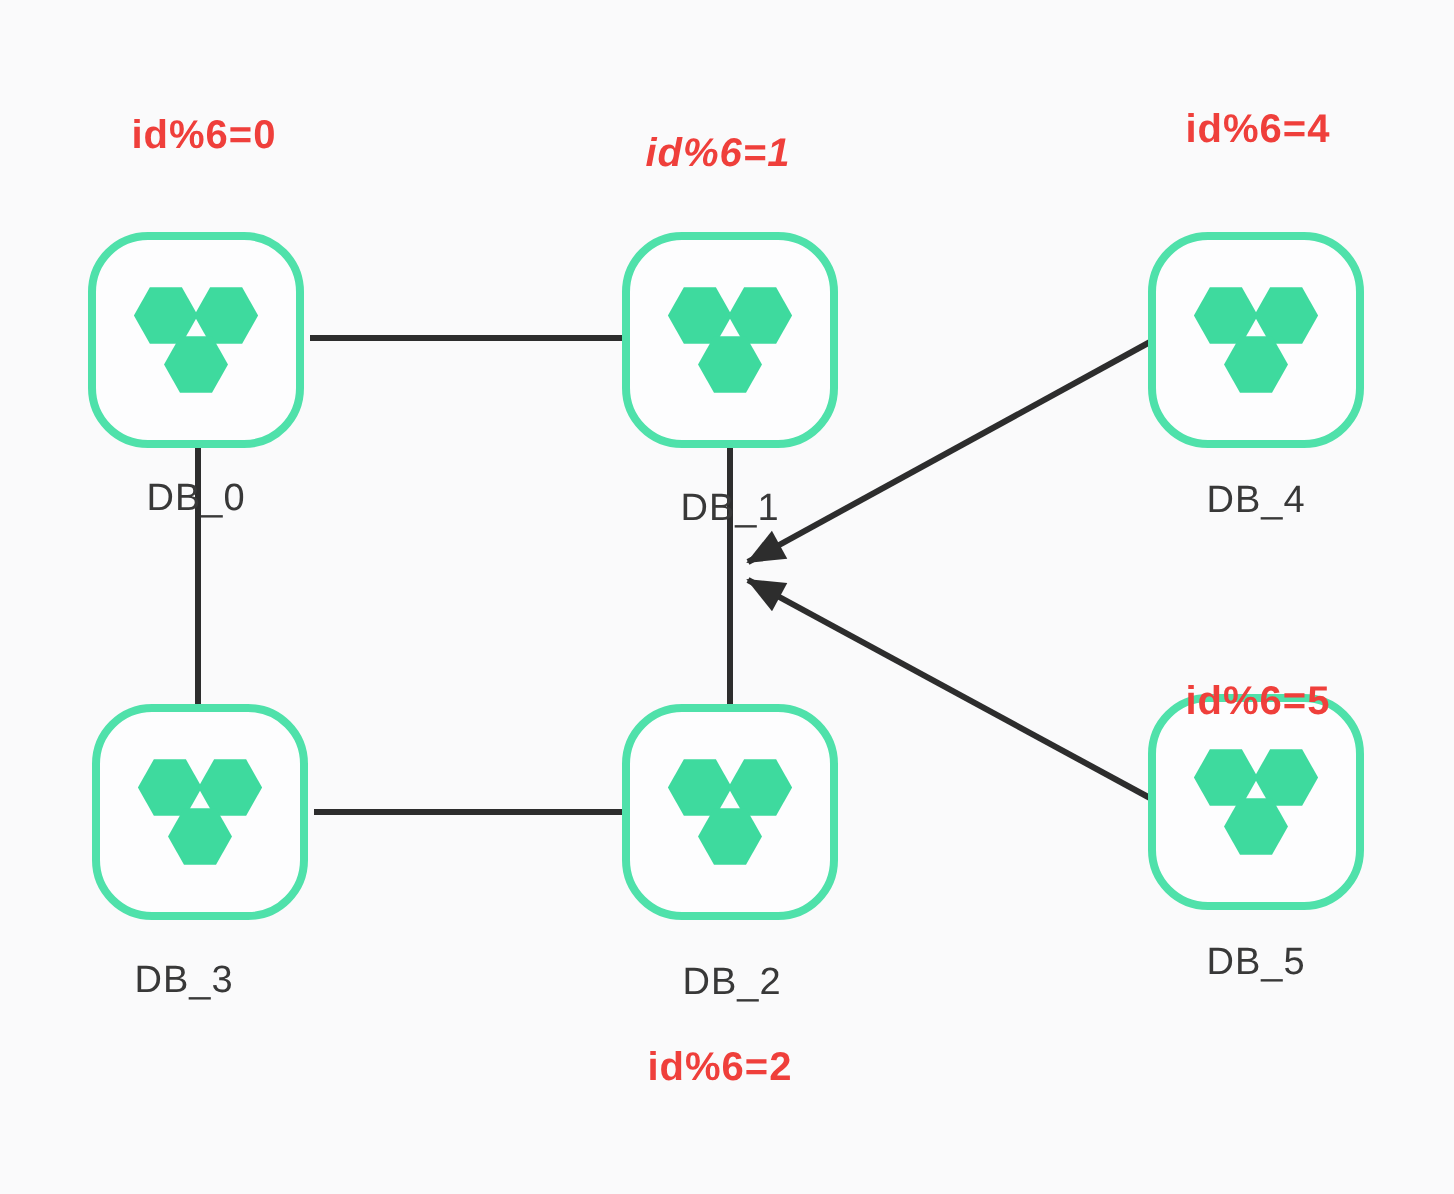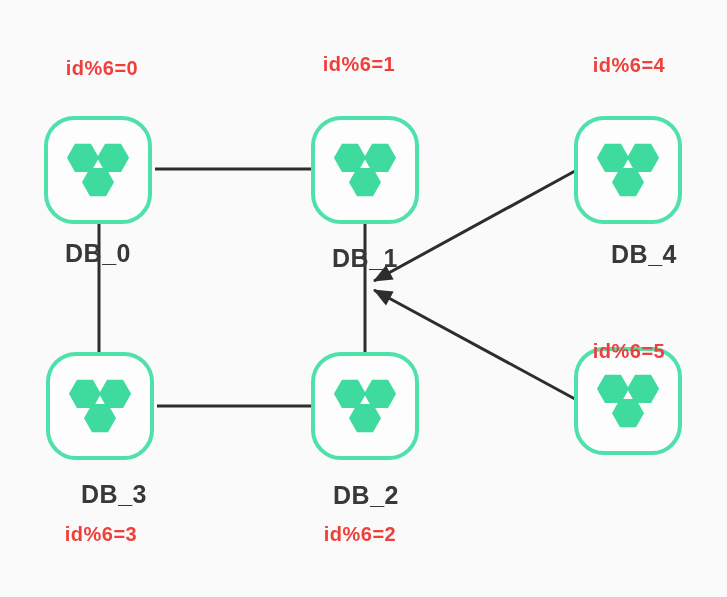--- a/index.html
+++ b/index.html
@@ -36,51 +36,50 @@
     background:var(--node-fill);
     display:flex;
     align-items:center;
     justify-content:center;
   }
   .node svg{width:64px;height:58px;}
   .node-label{
     position:absolute;
     width:108px;
     text-align:center;
-    font-size:25px;
+    font-size:19px;
     color:var(--node-label-color);
     letter-spacing:0.5px;
-    font-weight:bold;
   }
   .mod-label{
     position:absolute;
     width:130px;
     text-align:center;
     font-size:20px;
     font-weight:bold;
     color:var(--mod-label-color);
     letter-spacing:0.5px;
   }
   
   .node-db0{left:44px;top:116px;}
   .node-db1{left:311px;top:116px;}
   .node-db4{left:574px;top:116px;}
   .node-db3{left:46px;top:352px;}
   .node-db2{left:311px;top:352px;}
   .node-db5{left:574px;top:347px;}
   
   .label-db0{left:44px;top:239px;}
   .label-db1{left:311px;top:244px;}
-  .label-db4{left:590px;top:240px;}
-  .label-db3{left:60px;top:480px;}
+  .label-db4{left:574px;top:240px;}
+  .label-db3{left:38px;top:480px;}
   .label-db2{left:312px;top:481px;}
   .label-db5{left:574px;top:471px;}
   
   .mod-db0{left:37px;top:57px;}
-  .mod-db1{left:294px;top:53px;}
+  .mod-db1{left:294px;top:66px;font-style:italic;}
   .mod-db4{left:564px;top:54px;text-align:center;}
   .mod-db5{left:564px;top:304px;margin-top:36px;}
   .mod-db3{left:36px;top:523px;}
   .mod-db2{left:295px;top:523px;}
 </style>
 </head>
 <body>
 
 <div class="canvas">
 
@@ -139,21 +138,21 @@
       <polygon points="31,16 39.5,1 56.5,1 65,16 56.5,31 39.5,31" fill="#3eda9e"></polygon>
       <polygon points="15,42 23.5,27 40.5,27 49,42 40.5,57 23.5,57" fill="#3eda9e"></polygon>
     </svg>
   </div>
 
   <div class="node-label label-db0">DB_0</div>
   <div class="node-label label-db1">DB_1</div>
   <div class="node-label label-db4">DB_4</div>
   <div class="node-label label-db3">DB_3</div>
   <div class="node-label label-db2">DB_2</div>
+  <div class="node-label label-db5">DB_5</div>
 
   <div class="mod-label mod-db0">id%6=0</div>
   <div class="mod-label mod-db1">id%6=1</div>
   <div class="mod-label mod-db4">id%6=4</div>
   <div class="mod-label mod-db5">id%6=5</div>
-  <div class="mod-label mod-db3">id%6=3</div>
   <div class="mod-label mod-db2">id%6=2</div>
 
 </div>
 
 </body></html>

